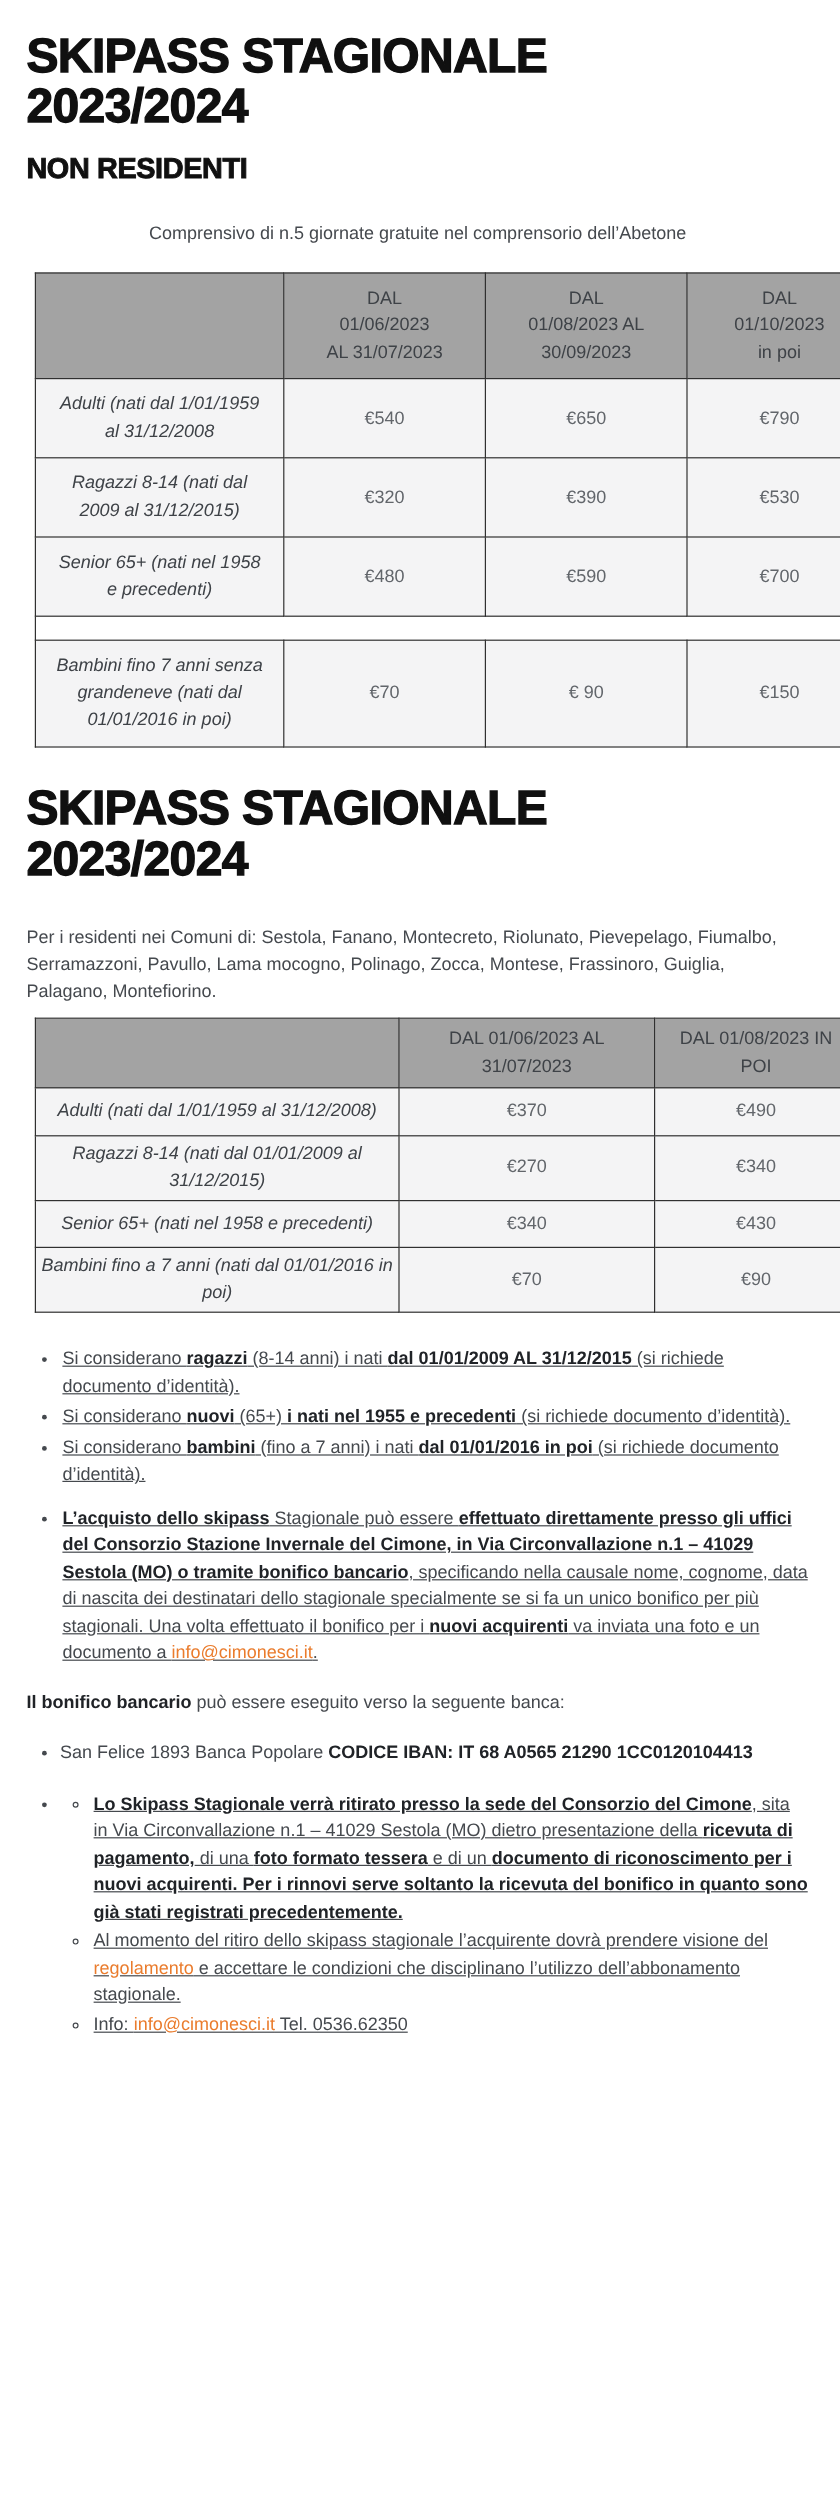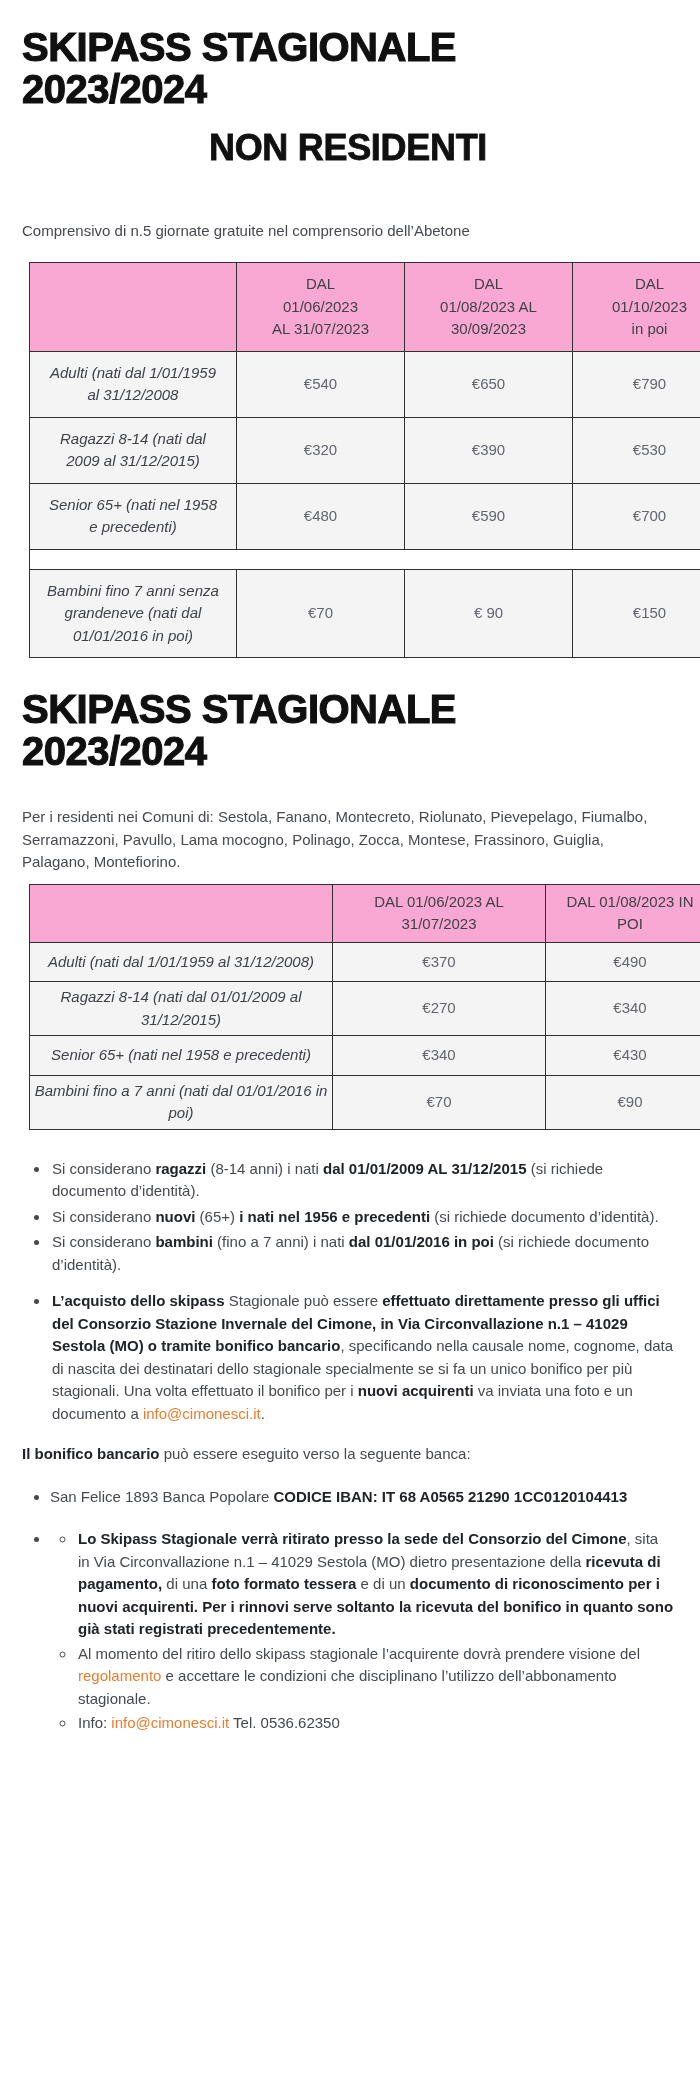--- a/index.html
+++ b/index.html
@@ -12,50 +12,50 @@
   h1,h2{
     font-family:"Liberation Sans","DejaVu Sans",sans-serif;
     color:#101010;margin:0;font-weight:900;
   }
   h1{
     font-size:40px;line-height:1.05;letter-spacing:-.5px;
     -webkit-text-stroke:1.1px #101010;
     white-space:pre-line;margin-bottom:18px;
   }
   h2{
-    font-size:36px;line-height:1.1;letter-spacing:-.3px;text-align:center;
+    font-size:24px;line-height:1.1;letter-spacing:-.3px;
     -webkit-text-stroke:.8px #101010;
   }
   .section-2 h1{margin-top:30px;}
-  .intro{margin:52px 0 20px;color:#45494e;}
+  .intro{margin:30px 0 20px;color:#45494e;text-align:center;}
   .region-note{margin:34px 0 10px;color:#45494e;}
 
   table{border-collapse:collapse;margin-left:7px;table-layout:fixed;}
   table.t1{width:645px;}
   table.t2{width:646px;}
   th,td{border:1px solid #303030;vertical-align:middle;}
   th{
     font-weight:400;white-space:pre-line;
-    color:#3e4247;padding:10px 6px;background:#f9a8d4;
+    color:#3e4247;padding:10px 6px;background:#a3a3a3;
   }
   td.lbl{
     background:#f4f4f5;color:#3e4247;text-align:center;
     padding:10px 14px;
     font-style:italic;
   }
   td.price{
     background:#f4f4f5;color:#62666b;text-align:center;padding:8px 4px;
   }
   tr.sep td{background:#ffffff;height:19px;padding:0;}
   .t1 .c0{width:194px;} .t1 .c1{width:155px;} .t1 .c2{width:155px;} .t1 .c3{width:141px;}
   .t2 .c0{width:290px;} .t2 .c1{width:200px;} .t2 .c2{width:156px;}
   .t2 td.lbl{padding:4px 4px;}
   .t2 th{padding:6px 6px;}
 
-  ul.main-list{margin:28px 0 0 0;padding-left:28px;}
+  ul.main-list{margin:28px 0 0 0;padding-left:28px;text-decoration:underline;}
   ul.main-list>li{margin:0 0 3px 0;padding-left:2px;}
   ul.main-list>li.gap{margin-top:14px;}
   ul.sub-list{list-style:circle;margin:4px 0 0 0;padding-left:24px;}
   ul.sub-list>li{margin:0 0 2px 0;padding-left:2px;}
   .b{font-weight:700;color:#202327;}
   a.link{color:#ea7c2d;text-decoration:none;cursor:pointer;}
   p.bank-intro{margin:18px 0 0 0;}
   ul.bank-list{margin:20px 0 0 0;padding-left:28px;}
   p.indent{margin:20px 0 0 28px;padding-left:2px;}
   ul.scadenze{margin-top:20px;}
@@ -150,21 +150,21 @@
       <tr>
         <td class="lbl">Bambini fino a 7 anni (nati dal 01/01/2016 in poi)</td>
         <td class="price">€70</td>
         <td class="price">€90</td>
       </tr>
     </tbody>
   </table>
 
   <ul class="main-list">
     <li><span>Si considerano </span><span class="b">ragazzi</span><span> (8-14 anni) i nati </span><span class="b">dal 01/01/2009 AL 31/12/2015</span><span> (si richiede documento d’identità).</span></li>
-    <li><span>Si considerano </span><span class="b">nuovi</span><span> (65+) </span><span class="b">i nati nel 1956 e precedenti</span><span> (si richiede documento d’identità).</span></li>
+    <li><span>Si considerano </span><span class="b">nuovi</span><span> (65+) </span><span class="b">i nati nel 1955 e precedenti</span><span> (si richiede documento d’identità).</span></li>
     <li><span>Si considerano </span><span class="b">bambini</span><span> (fino a 7 anni) i nati </span><span class="b">dal 01/01/2016 in poi</span><span> (si richiede documento d’identità).</span></li>
     <li class="gap"><span class="b">L’acquisto dello skipass</span><span> Stagionale può essere </span><span class="b">effettuato direttamente presso gli uffici del Consorzio Stazione Invernale del Cimone, in Via Circonvallazione n.1 – 41029 Sestola (MO) o tramite bonifico bancario</span><span>, specificando nella causale nome, cognome, data di nascita dei destinatari dello stagionale specialmente se si fa un unico bonifico per più stagionali. Una volta effettuato il bonifico per i </span><span class="b">nuovi acquirenti</span><span> va inviata una foto e un documento a </span><a href="#" class="link">info@cimonesci.it</a><span>.</span></li>
   </ul>
 
   <p class="bank-intro"><span class="b">Il bonifico bancario</span><span> può essere eseguito verso la seguente banca:</span></p>
 
   <ul class="bank-list">
     <li><span>San Felice 1893 Banca Popolare </span><span class="b">CODICE IBAN: IT 68 A0565 21290 1CC0120104413</span></li>
   </ul>
 

